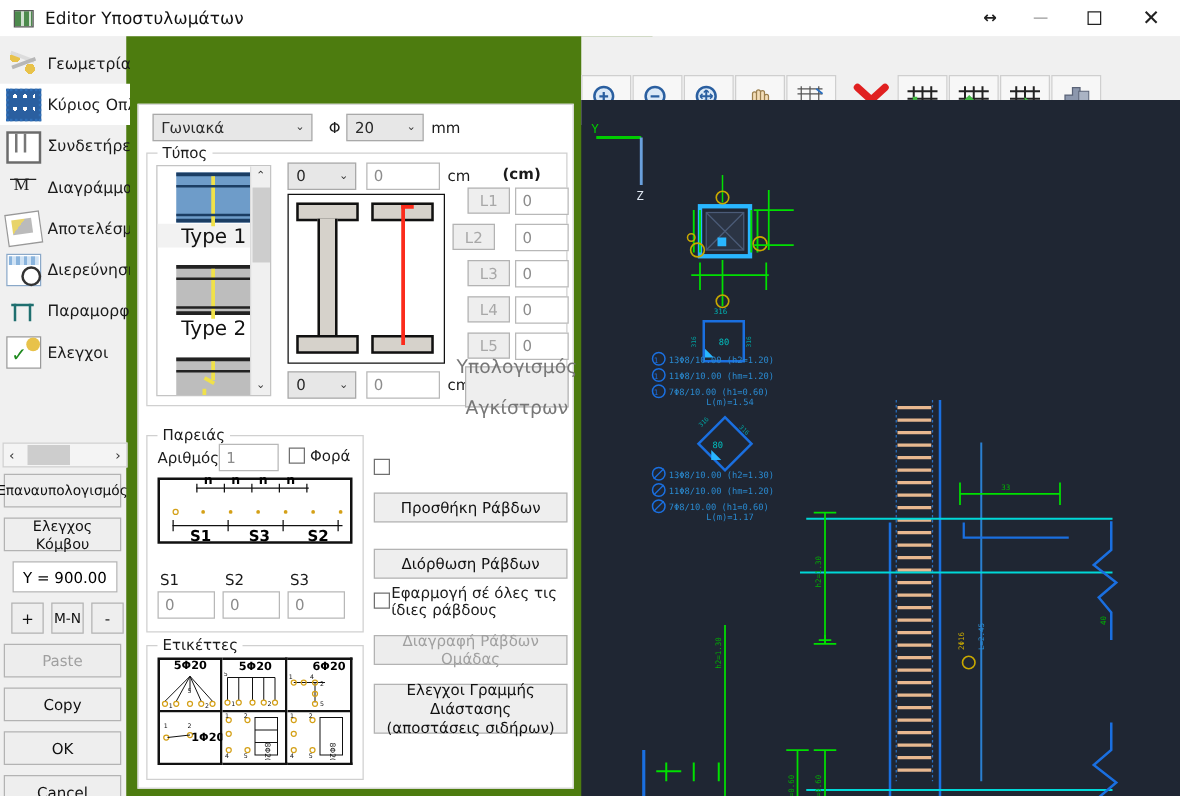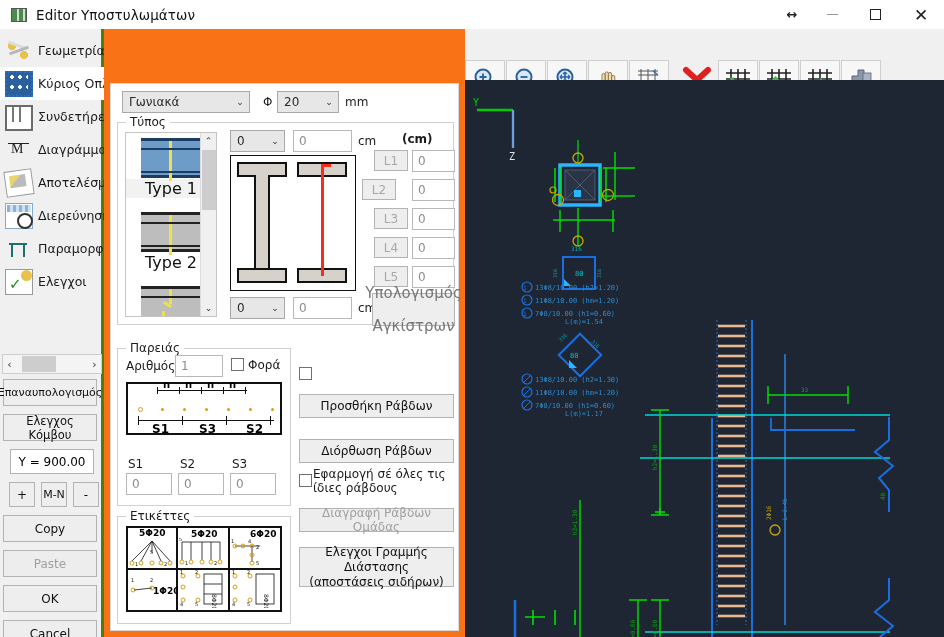--- a/index.html
+++ b/index.html
@@ -112,21 +112,21 @@
   .yfield {
     width:84px; height:25px; margin:0 0 8px 7px; background:#fff; border:1px solid #b3b3b3;
     display:flex; align-items:center; justify-content:center; font-size:12px;
   }
   .minirow { display:flex; gap:6px; margin:0 0 8px 6px; }
   .minibtn { width:26px; height:25px; }
 
   
   .formpanel {
     position:absolute; left:104px; top:29px; width:418px; height:608px;
-    background:#f97316;
+    background:#4d7c0f;
   }
   .inner {
     position:absolute; left:6px; top:54px; width:349px; height:548px;
     border:1px solid #d8d8d8; background:#fff;
   }
   .combo {
     background:#e7e7e7; border:1px solid #a9a9a9; height:22px;
     display:inline-flex; align-items:center; font-size:12px; color:#2b2b2b; position:relative;
     padding-left:6px;
   }
@@ -245,22 +245,22 @@
 
     <div class="side-buttons">
       <div class="btn sb" style="font-size:11px;">Επαναυπολογισμός</div>
       <div class="btn sb" style="font-size:11.5px;">Ελεγχος Κόμβου</div>
       <div class="yfield">Υ = 900.00</div>
       <div class="minirow">
         <div class="btn minibtn">+</div>
         <div class="btn minibtn" style="font-size:11px;">M-N</div>
         <div class="btn minibtn">-</div>
       </div>
+      <div class="btn sb disabled">Paste</div>
       <div class="btn sb">Copy</div>
-      <div class="btn sb disabled">Paste</div>
       <div class="btn sb">OK</div>
       <div class="btn sb">Cancel</div>
     </div>
   </div>
 
   <div class="formpanel">
     <div class="inner">
 
       <div class="combo" style="position:absolute; left:11px; top:7px; width:128px;">
         <span class="cv">Γωνιακά</span>

